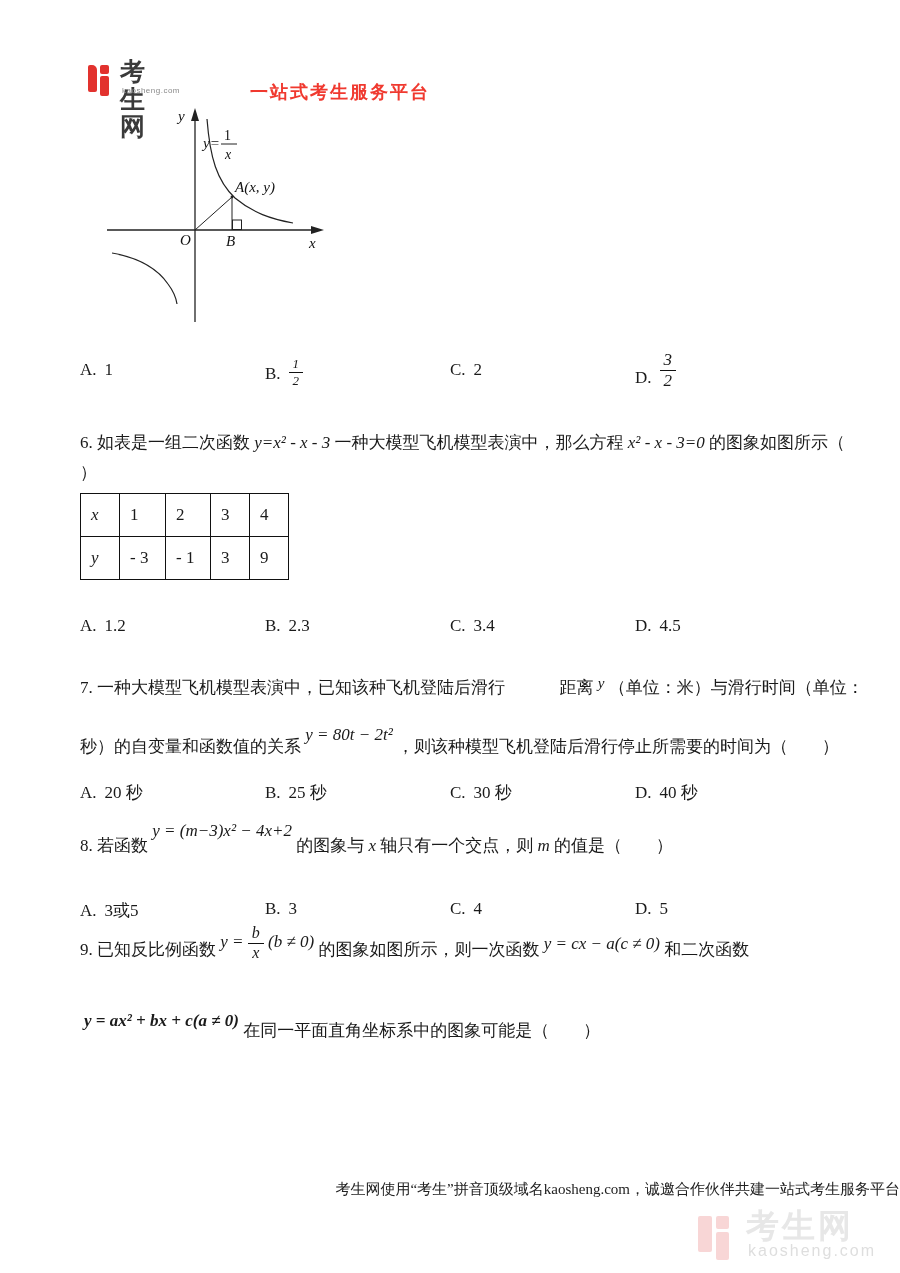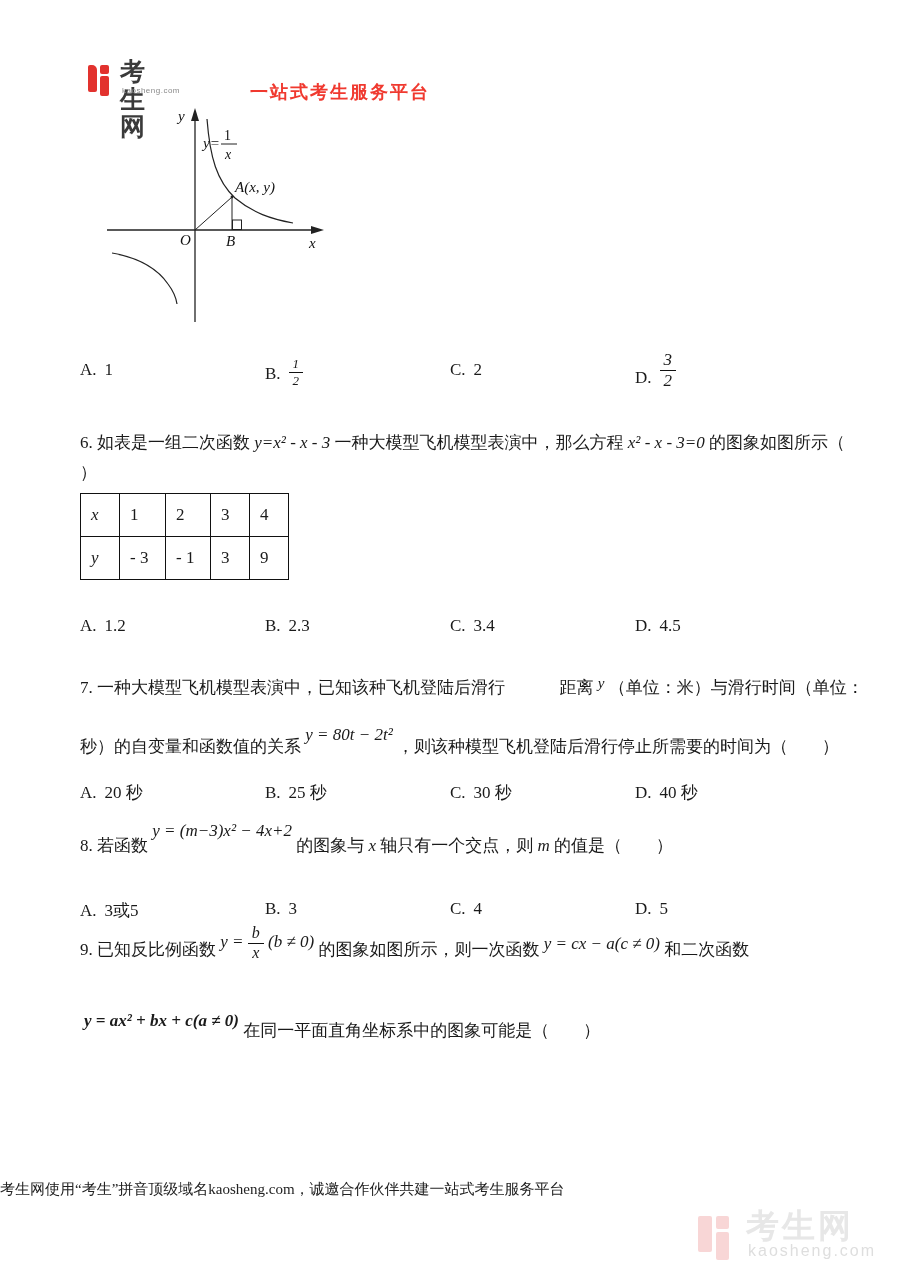--- a/index.html
+++ b/index.html
@@ -40,21 +40,21 @@
   .opt-row{position:absolute;left:0;width:900px;height:44px;}
   .opt{position:absolute;font-size:17px;white-space:nowrap;}
   .opt .ol{margin-right:8px;}
   .o1{left:80px;} .o2{left:265px;} .o3{left:450px;} .o4{left:635px;}
   
   .qtable{position:absolute;left:80px;top:493px;border-collapse:collapse;}
   .qtable td{border:1px solid #111;height:42px;font-size:17px;padding:0 0 0 10px;min-width:28px;}
   .qtable td.c0{width:27px;font-style:italic;}
   .qtable td.c1{width:35px;} .qtable td.c2{width:34px;} .qtable td.c3{width:26px;} .qtable td.c4{width:27px;}
   
-  .footer{position:absolute;left:0;top:1180px;width:900px;text-align:left;font-size:15px;color:#222;}
+  .footer{position:absolute;left:0;top:1180px;width:900px;text-align:right;font-size:15px;color:#222;}
   
   .wm{position:absolute;left:698px;top:1204px;width:190px;height:62px;}
   .wm-mark{position:absolute;left:0;top:6px;width:38px;height:52px;}
   .wm-mark .b1{position:absolute;left:0;top:6px;width:14px;height:36px;background:#f8d6d6;border-radius:2px;}
   .wm-mark .b2{position:absolute;left:18px;top:6px;width:13px;height:13px;background:#f8d6d6;border-radius:2px;}
   .wm-mark .b3{position:absolute;left:18px;top:22px;width:13px;height:28px;background:#f8d6d6;border-radius:2px;}
   .wm-name{position:absolute;left:48px;top:0px;font-family:"Liberation Sans","DejaVu Sans",sans-serif;
     font-size:33px;font-weight:bold;color:#e7e7e7;letter-spacing:3px;white-space:nowrap;}
   .wm-domain{position:absolute;left:50px;top:38px;font-family:"Liberation Sans","DejaVu Sans",sans-serif;
     font-size:16px;color:#dedede;letter-spacing:2px;}

